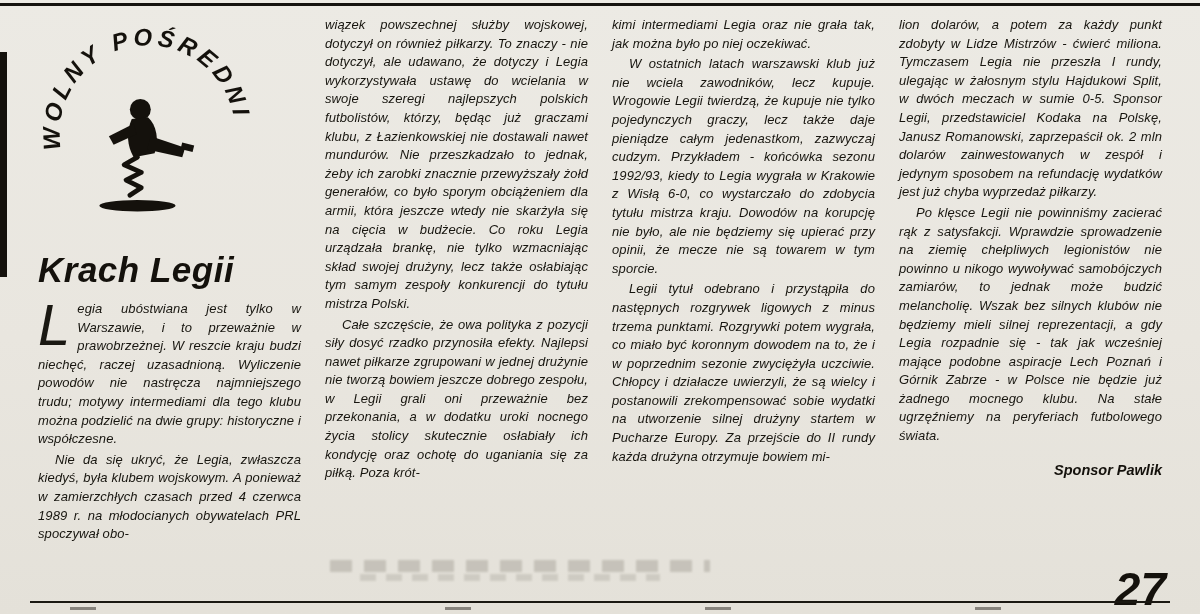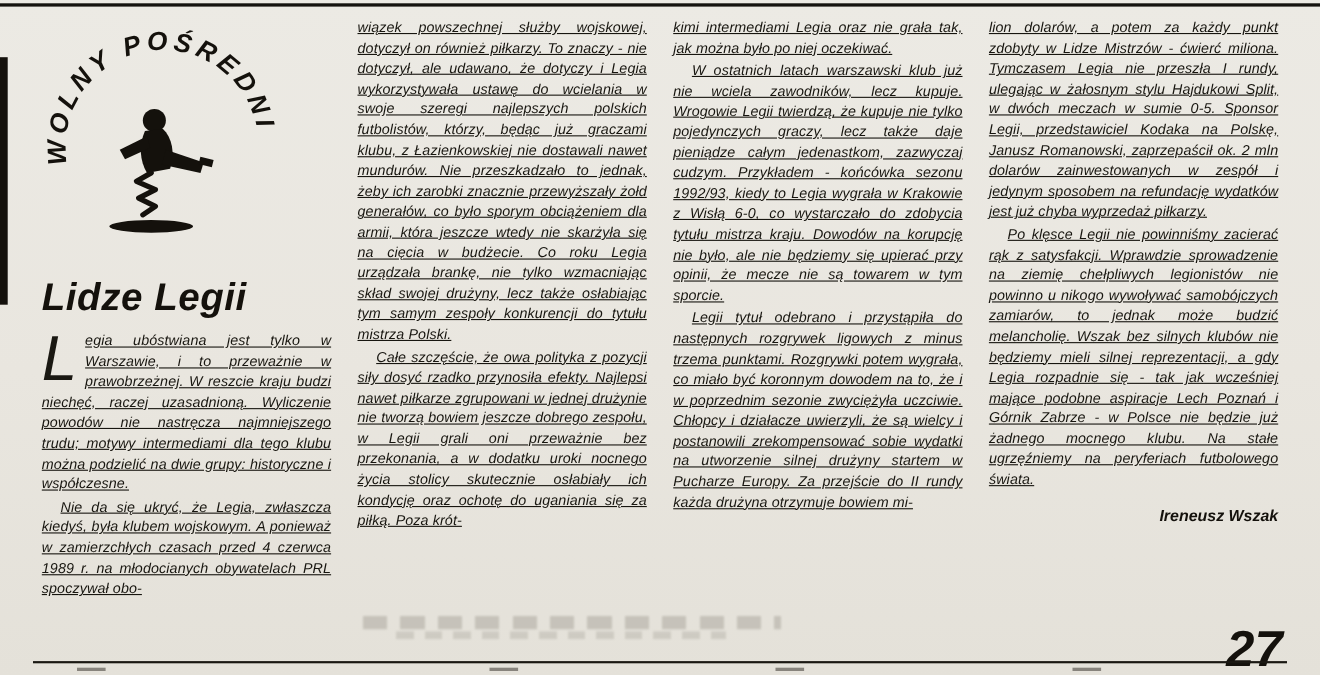--- a/index.html
+++ b/index.html
@@ -30,21 +30,20 @@
     position:absolute;left:38px;top:16px;width:1124px;height:560px;
     display:flex;gap:24px;
   }
   .col{flex:1 1 0;min-width:0;color:#17150f;}
   .body-text p{
     margin:0 0 2px 0;
     font-style:italic;
     font-size:13px;line-height:18.6px;
     text-align:justify;
     letter-spacing:.1px;
-    text-decoration:underline;
   }
   .body-text p.indent{text-indent:17px;}
 
   .logo-wrap{width:210px;margin:2px auto 0 4px;}
   .headline{
     font-weight:700;
     font-size:35px;
     letter-spacing:.5px;
     color:#14110c;
     margin:4px 0 10px 0;
@@ -95,21 +94,21 @@
             <path d="M94 106 C 88 120, 89 134, 96 146 L 118 142 C 123 128, 120 112, 111 104 Z"></path>
             <path d="M96 111 L 70 124 L 75 133 L 99 122 Z"></path>
             <path d="M114 124 L 150 136 L 147 146 L 110 138 Z"></path>
             <rect x="146" y="132" width="13" height="7" transform="rotate(14 152 135)"></rect>
             <polyline points="100,146 86,154 104,162 88,170 104,178 92,186" fill="none" stroke="#14110c" stroke-width="5" stroke-linejoin="round" stroke-linecap="round"></polyline>
             <ellipse cx="100" cy="197" rx="40" ry="6"></ellipse>
           </g>
         </svg>
       </div>
 
-      <h1 class="headline">Lidze Legii</h1>
+      <h1 class="headline">Krach Legii</h1>
 
       <div class="body-text">
         <p><span class="dropcap">L</span><span>egia ubóstwiana jest tylko w Warszawie, i to przeważnie w prawobrzeżnej. W reszcie kraju budzi niechęć, raczej uzasadnioną. Wyliczenie powodów nie nastręcza najmniejszego trudu; motywy intermediami dla tego klubu można podzielić na dwie grupy: historyczne i współczesne.</span></p>
         <p class="indent">Nie da się ukryć, że Legia, zwłaszcza kiedyś, była klubem wojskowym. A ponieważ w zamierzchłych czasach przed 4 czerwca 1989 r. na młodocianych obywatelach PRL spoczywał obo-</p>
       </div>
     </div>
 
     <div class="col body-text">
       <p>wiązek powszechnej służby wojskowej, dotyczył on również piłkarzy. To znaczy - nie dotyczył, ale udawano, że dotyczy i Legia wykorzystywała ustawę do wcielania w swoje szeregi najlepszych polskich futbolistów, którzy, będąc już graczami klubu, z Łazienkowskiej nie dostawali nawet mundurów. Nie przeszkadzało to jednak, żeby ich zarobki znacznie przewyższały żołd generałów, co było sporym obciążeniem dla armii, która jeszcze wtedy nie skarżyła się na cięcia w budżecie. Co roku Legia urządzała brankę, nie tylko wzmacniając skład swojej drużyny, lecz także osłabiając tym samym zespoły konkurencji do tytułu mistrza Polski.</p>
       <p class="indent">Całe szczęście, że owa polityka z pozycji siły dosyć rzadko przynosiła efekty. Najlepsi nawet piłkarze zgrupowani w jednej drużynie nie tworzą bowiem jeszcze dobrego zespołu, w Legii grali oni przeważnie bez przekonania, a w dodatku uroki nocnego życia stolicy skutecznie osłabiały ich kondycję oraz ochotę do uganiania się za piłką. Poza krót-</p>
@@ -117,21 +116,21 @@
 
     <div class="col body-text">
       <p>kimi intermediami Legia oraz nie grała tak, jak można było po niej oczekiwać.</p>
       <p class="indent">W ostatnich latach warszawski klub już nie wciela zawodników, lecz kupuje. Wrogowie Legii twierdzą, że kupuje nie tylko pojedynczych graczy, lecz także daje pieniądze całym jedenastkom, zazwyczaj cudzym. Przykładem - końcówka sezonu 1992/93, kiedy to Legia wygrała w Krakowie z Wisłą 6-0, co wystarczało do zdobycia tytułu mistrza kraju. Dowodów na korupcję nie było, ale nie będziemy się upierać przy opinii, że mecze nie są towarem w tym sporcie.</p>
       <p class="indent">Legii tytuł odebrano i przystąpiła do następnych rozgrywek ligowych z minus trzema punktami. Rozgrywki potem wygrała, co miało być koronnym dowodem na to, że i w poprzednim sezonie zwyciężyła uczciwie. Chłopcy i działacze uwierzyli, że są wielcy i postanowili zrekompensować sobie wydatki na utworzenie silnej drużyny startem w Pucharze Europy. Za przejście do II rundy każda drużyna otrzymuje bowiem mi-</p>
     </div>
 
     <div class="col body-text">
       <p>lion dolarów, a potem za każdy punkt zdobyty w Lidze Mistrzów - ćwierć miliona. Tymczasem Legia nie przeszła I rundy, ulegając w żałosnym stylu Hajdukowi Split, w dwóch meczach w sumie 0-5. Sponsor Legii, przedstawiciel Kodaka na Polskę, Janusz Romanowski, zaprzepaścił ok. 2 mln dolarów zainwestowanych w zespół i jedynym sposobem na refundację wydatków jest już chyba wyprzedaż piłkarzy.</p>
       <p class="indent">Po klęsce Legii nie powinniśmy zacierać rąk z satysfakcji. Wprawdzie sprowadzenie na ziemię chełpliwych legionistów nie powinno u nikogo wywoływać samobójczych zamiarów, to jednak może budzić melancholię. Wszak bez silnych klubów nie będziemy mieli silnej reprezentacji, a gdy Legia rozpadnie się - tak jak wcześniej mające podobne aspiracje Lech Poznań i Górnik Zabrze - w Polsce nie będzie już żadnego mocnego klubu. Na stałe ugrzęźniemy na peryferiach futbolowego świata.</p>
-      <div class="author">Ireneusz Wszak</div>
+      <div class="author">Sponsor Pawlik</div>
     </div>
 
   </div>
 
   <div class="scan-smudge"></div>
   <div class="scan-smudge2"></div>
 
   <div class="page-number">27</div>
   <div class="rule-bottom"></div>
   <div class="reg-mark" style="left:70px"></div>

